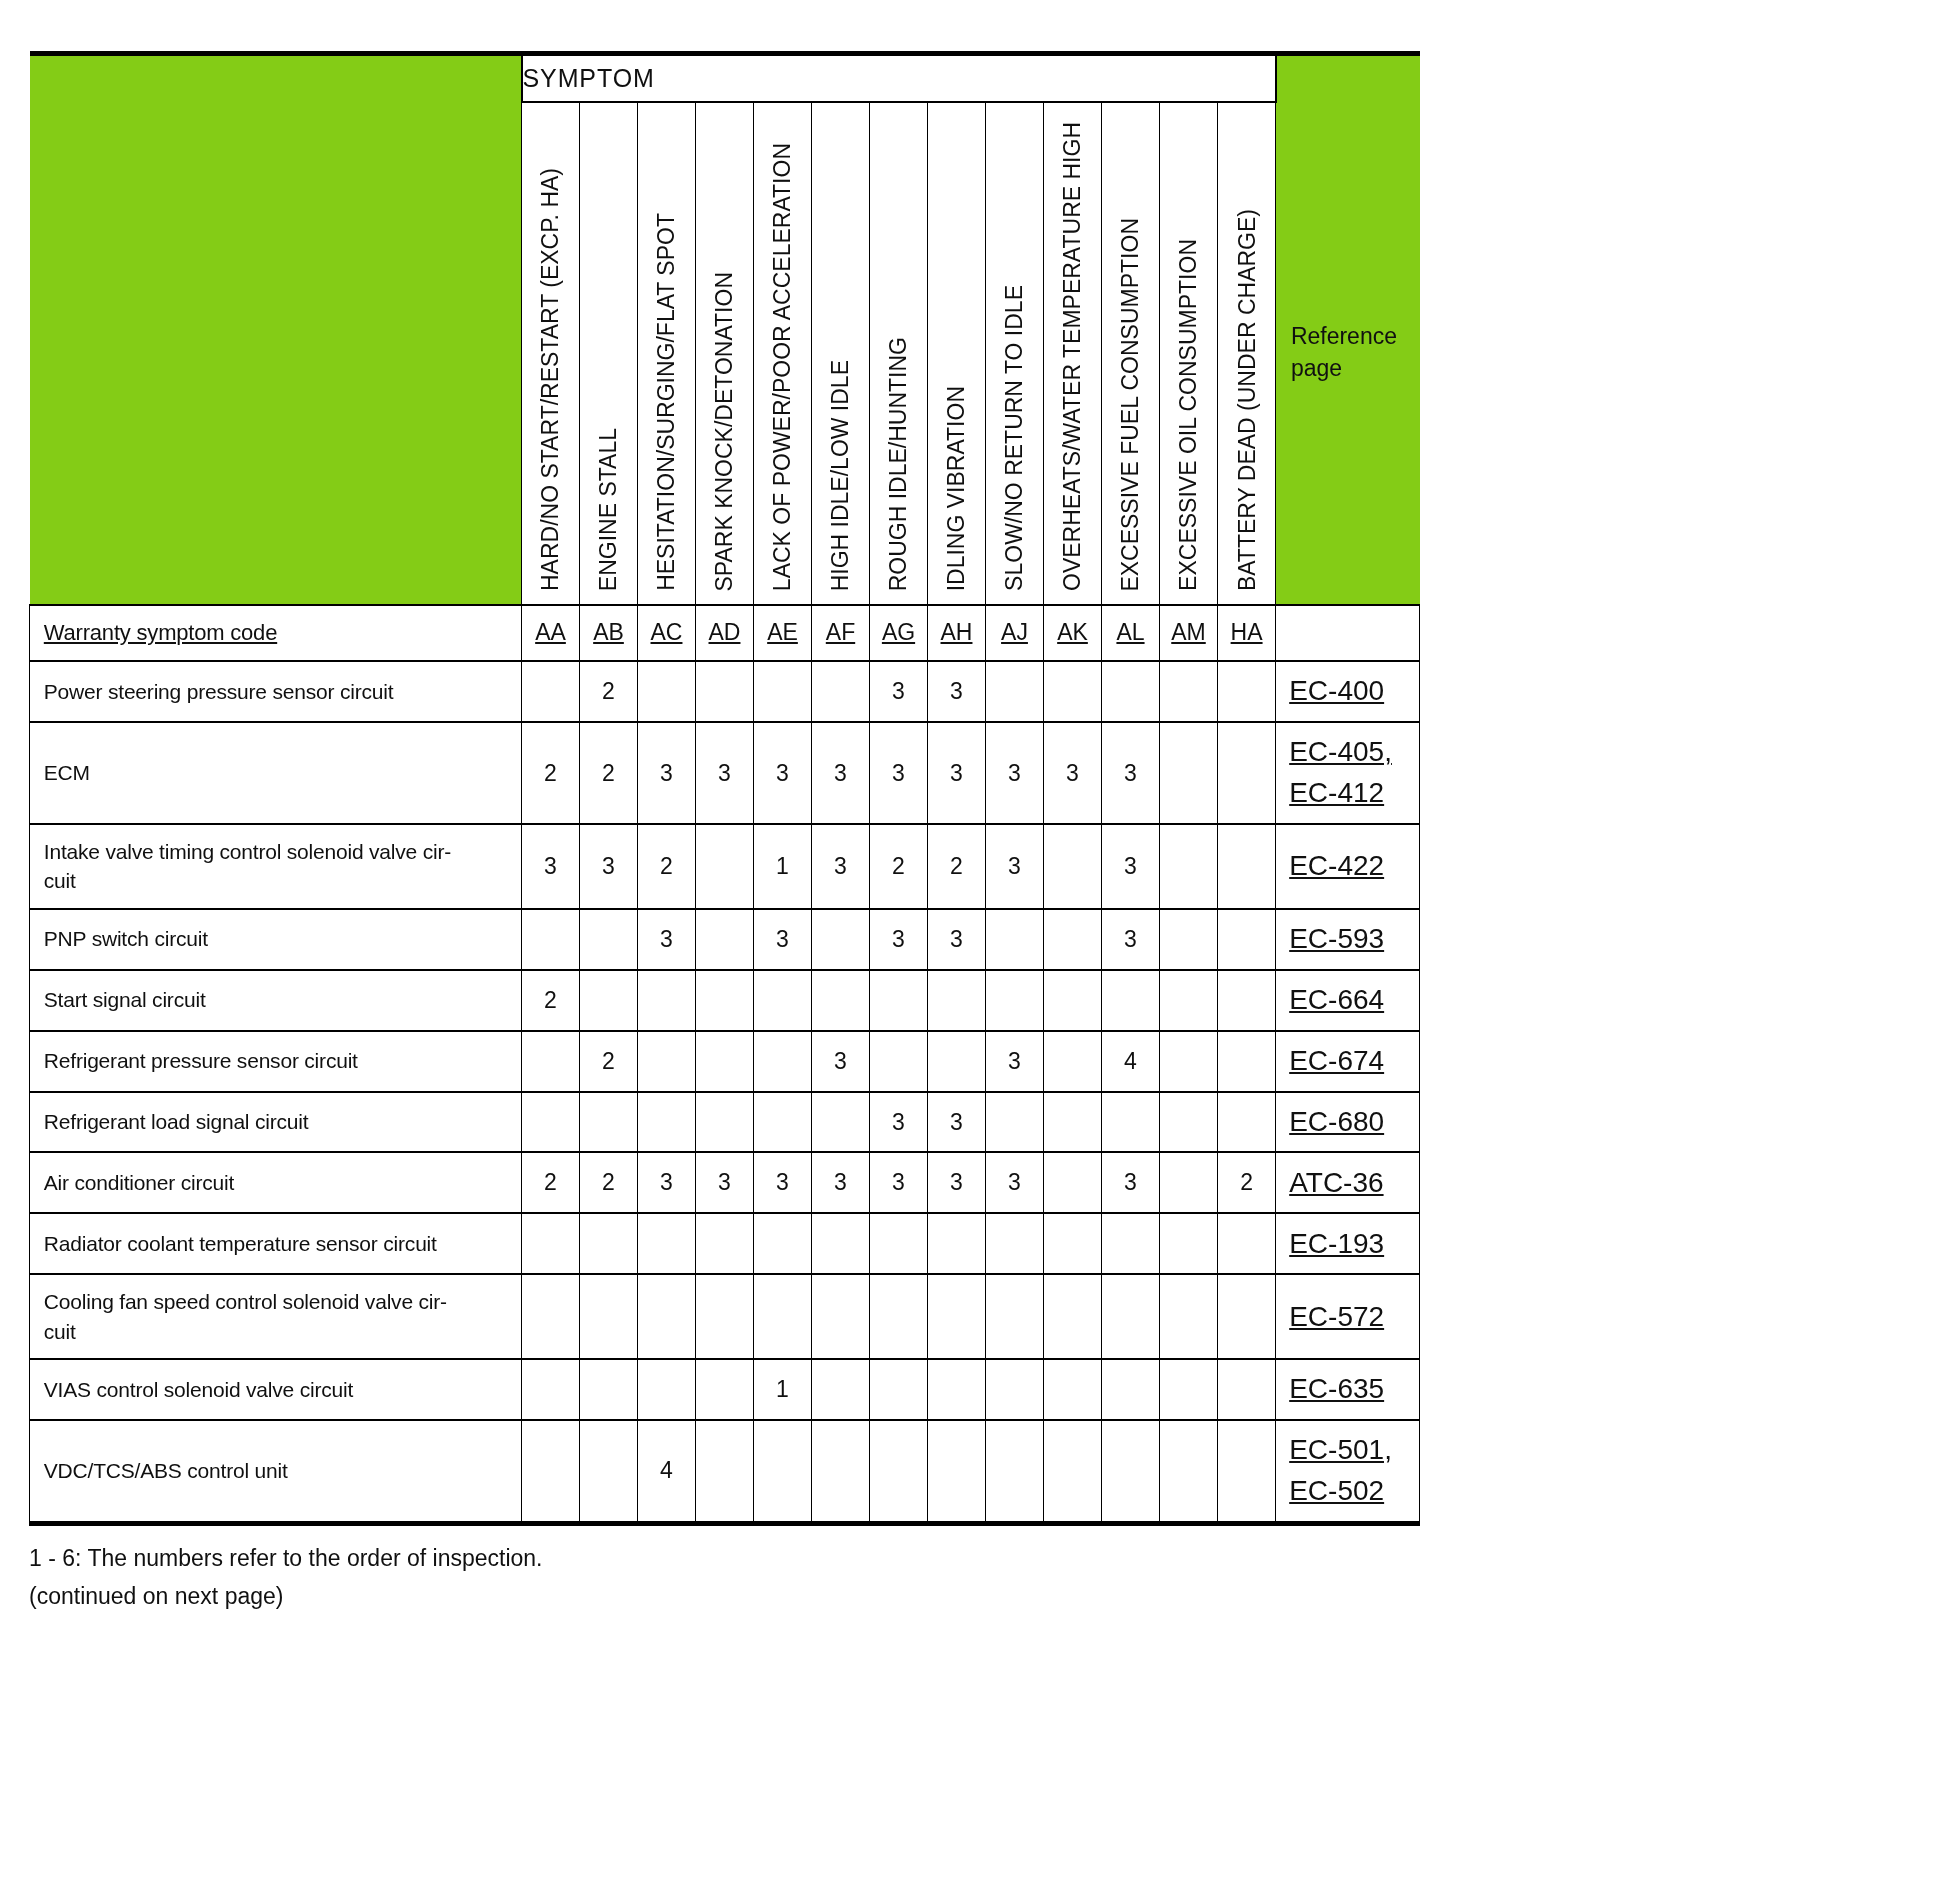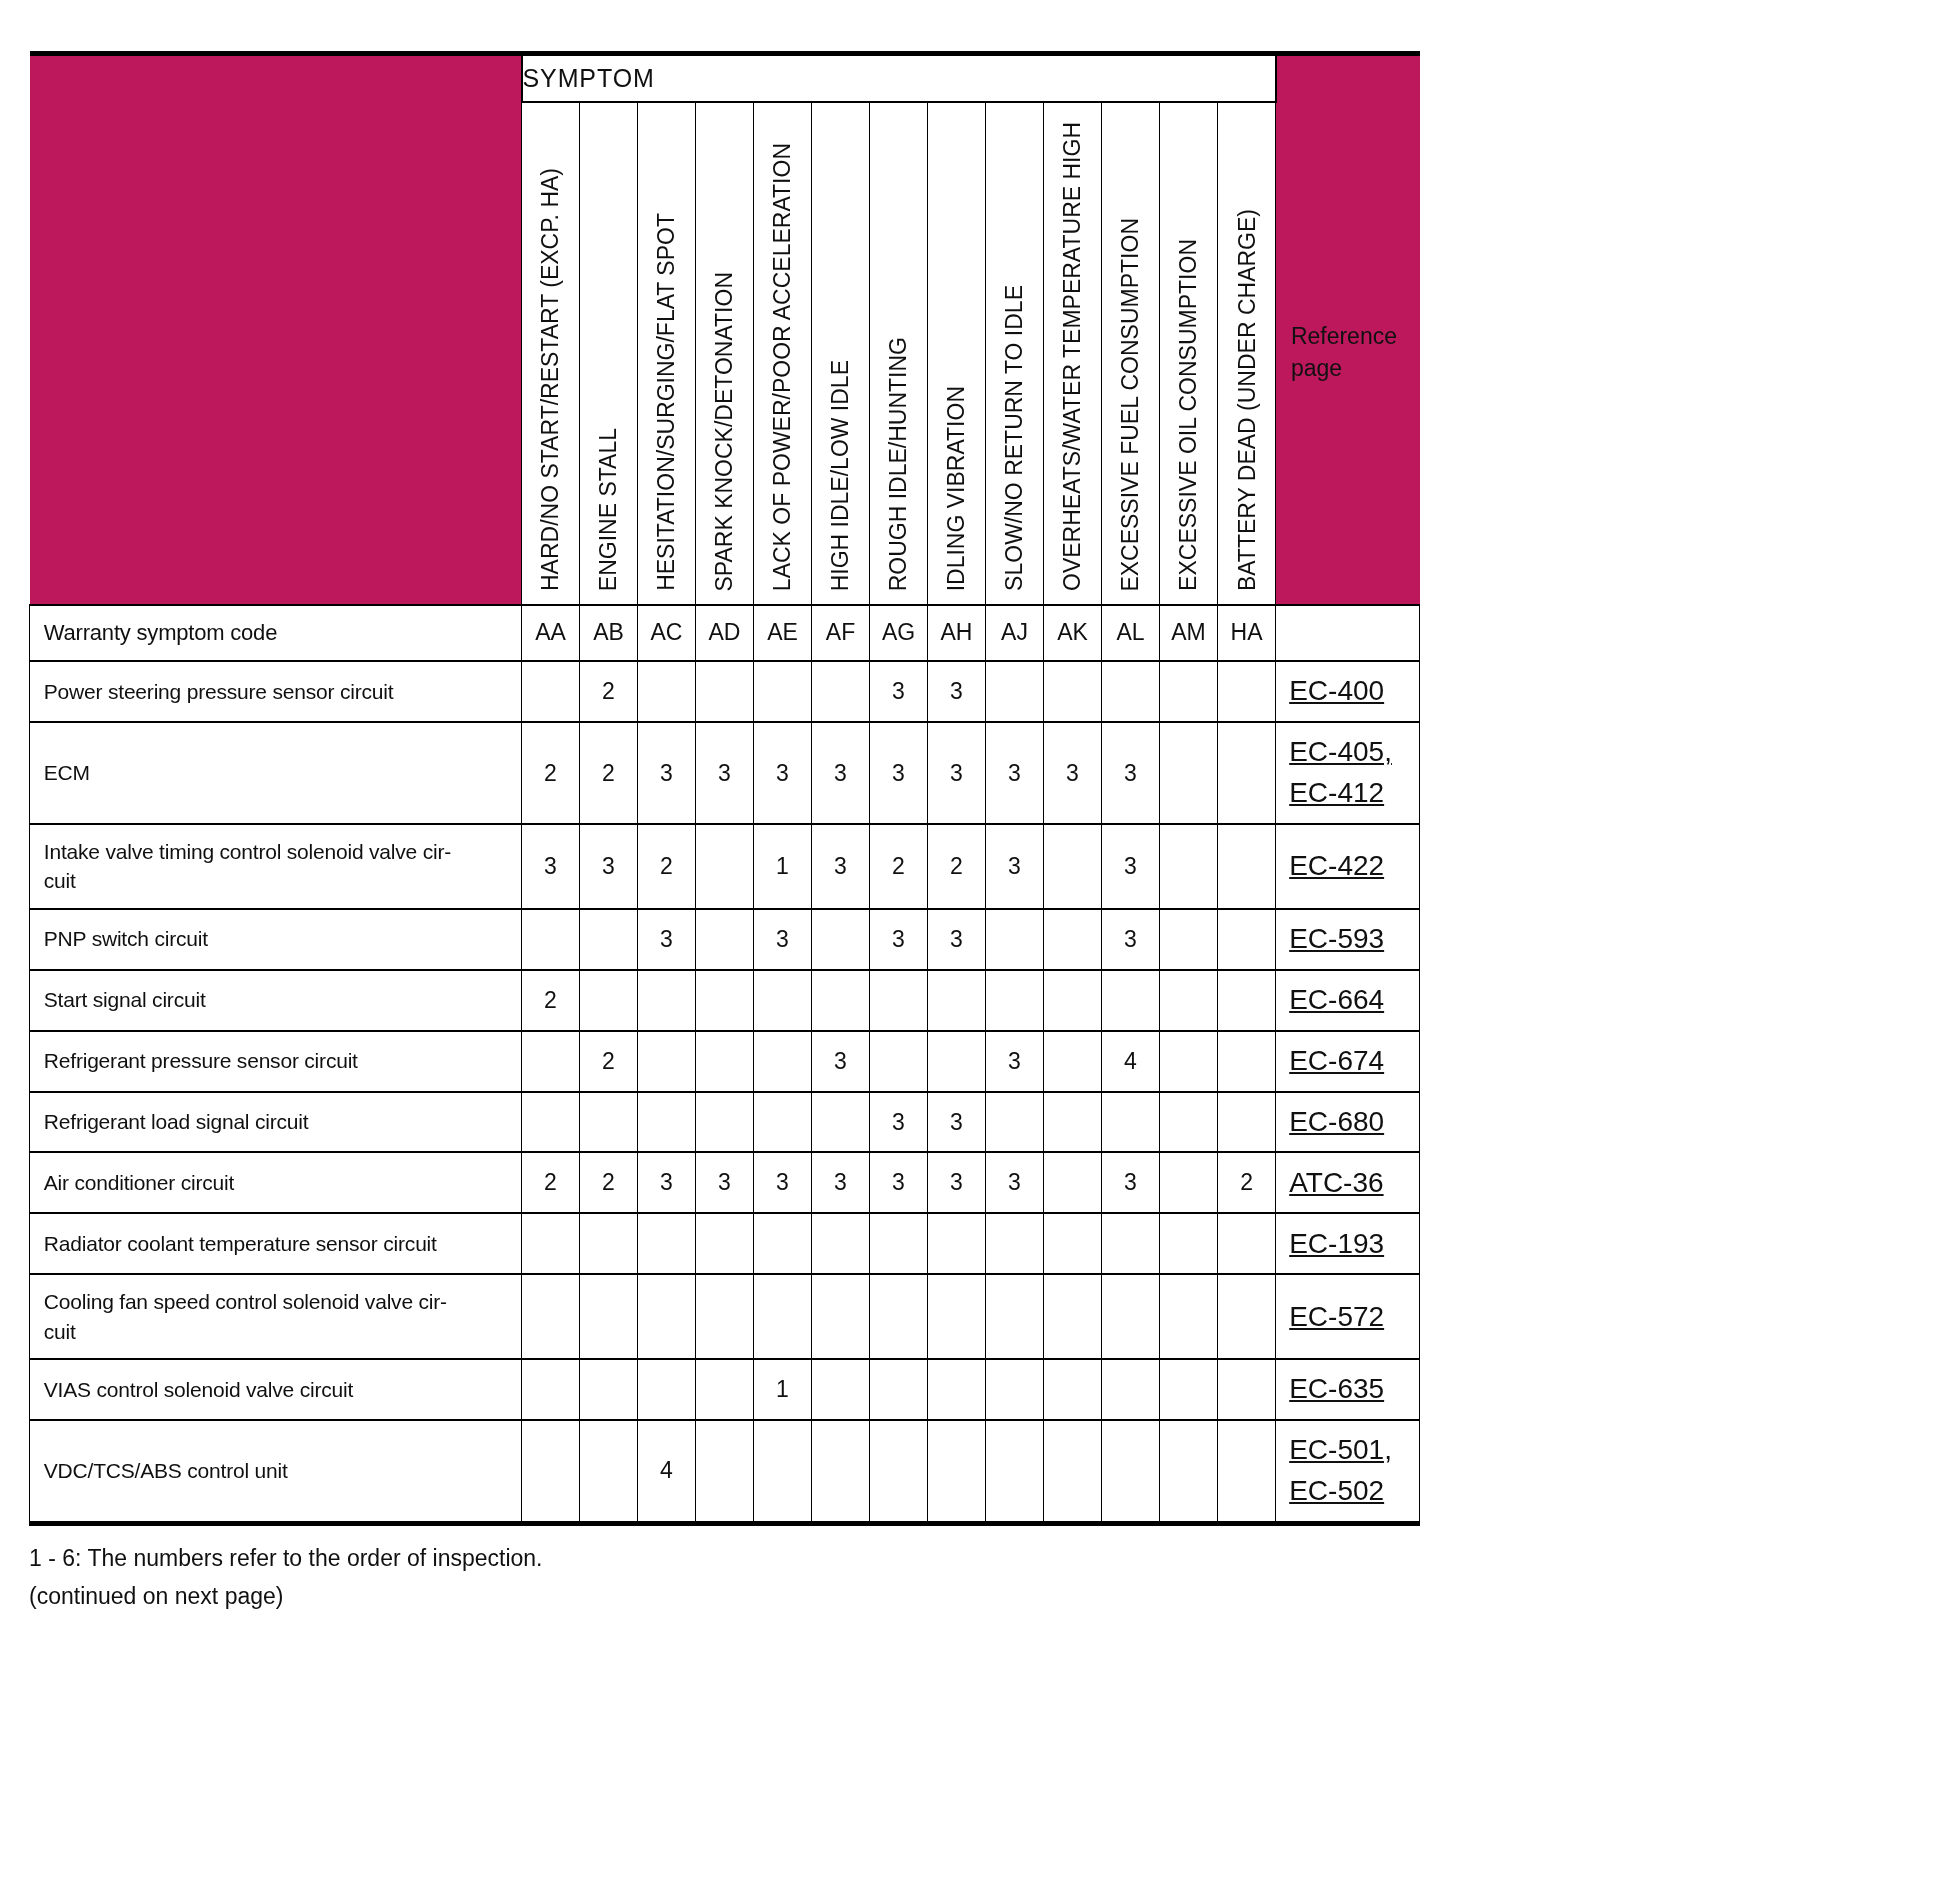--- a/index.html
+++ b/index.html
@@ -18,21 +18,21 @@
     table-layout: fixed;
     width: 1388px;
     border-top: 5.5px solid #000;
     border-bottom: 5.5px solid #000;
   }
   col.label-col { width: 492px; }
   col.sym-col   { width: 58px; }
   col.ref-col   { width: 144px; }
 
   th, td { font-weight: normal; }
-  .no-b { border: none; background: #be185d; }
+  .no-b { border: none; background: #84cc16; }
 
   .symptom-head {
     border: 2.8px solid #000;
     border-top: none;
     height: 48px;
     text-align: left;
     font-size: 25px;
     letter-spacing: 0.9px;
     padding: 0;
   }
@@ -62,21 +62,21 @@
     line-height: 1.35;
   }
 
   .warranty-row th, .warranty-row td,
   .label-cell, .val-cell, .ref-cell {
     border: 1.8px solid #000;
     border-top-width: 2.8px;
     border-bottom-width: 2.8px;
   }
 
-  .warranty-row { height: 44px; }
+  .warranty-row { height: 44px; text-decoration: underline; }
   .warranty-row th { font-size: 22px; }
 
   .label-cell {
     text-align: left;
     padding: 12px 5.5px 12px 13.8px;
     font-size: 21px;
     line-height: 1.4;
     letter-spacing: -0.2px;
     white-space: pre-line;
     vertical-align: middle;

